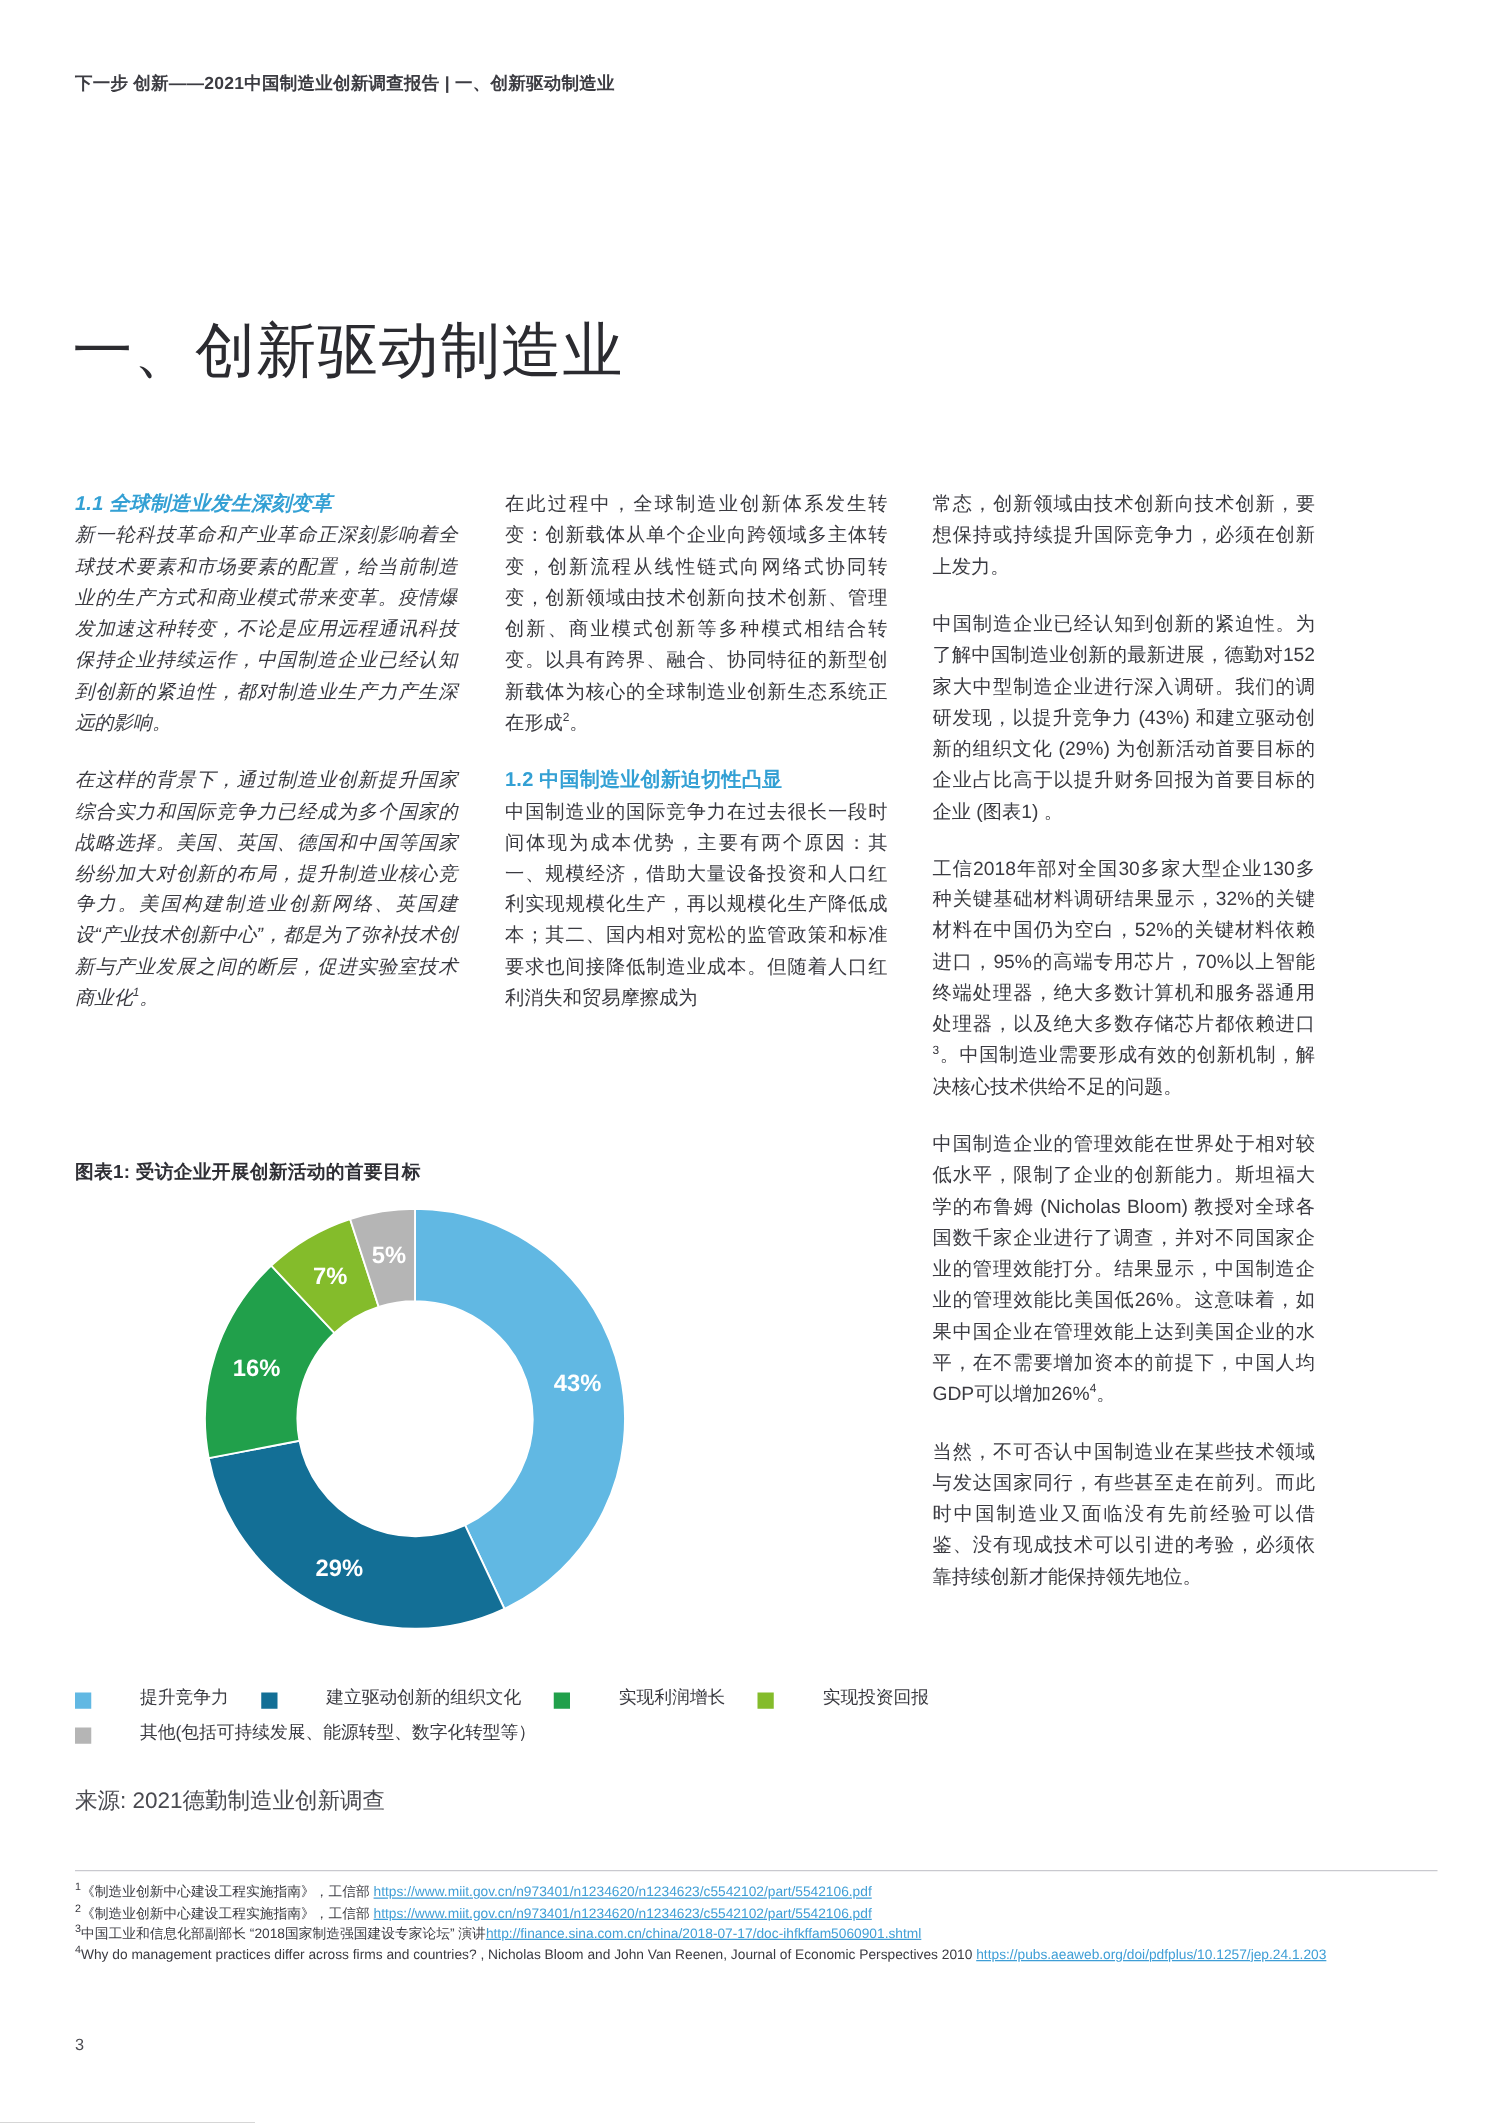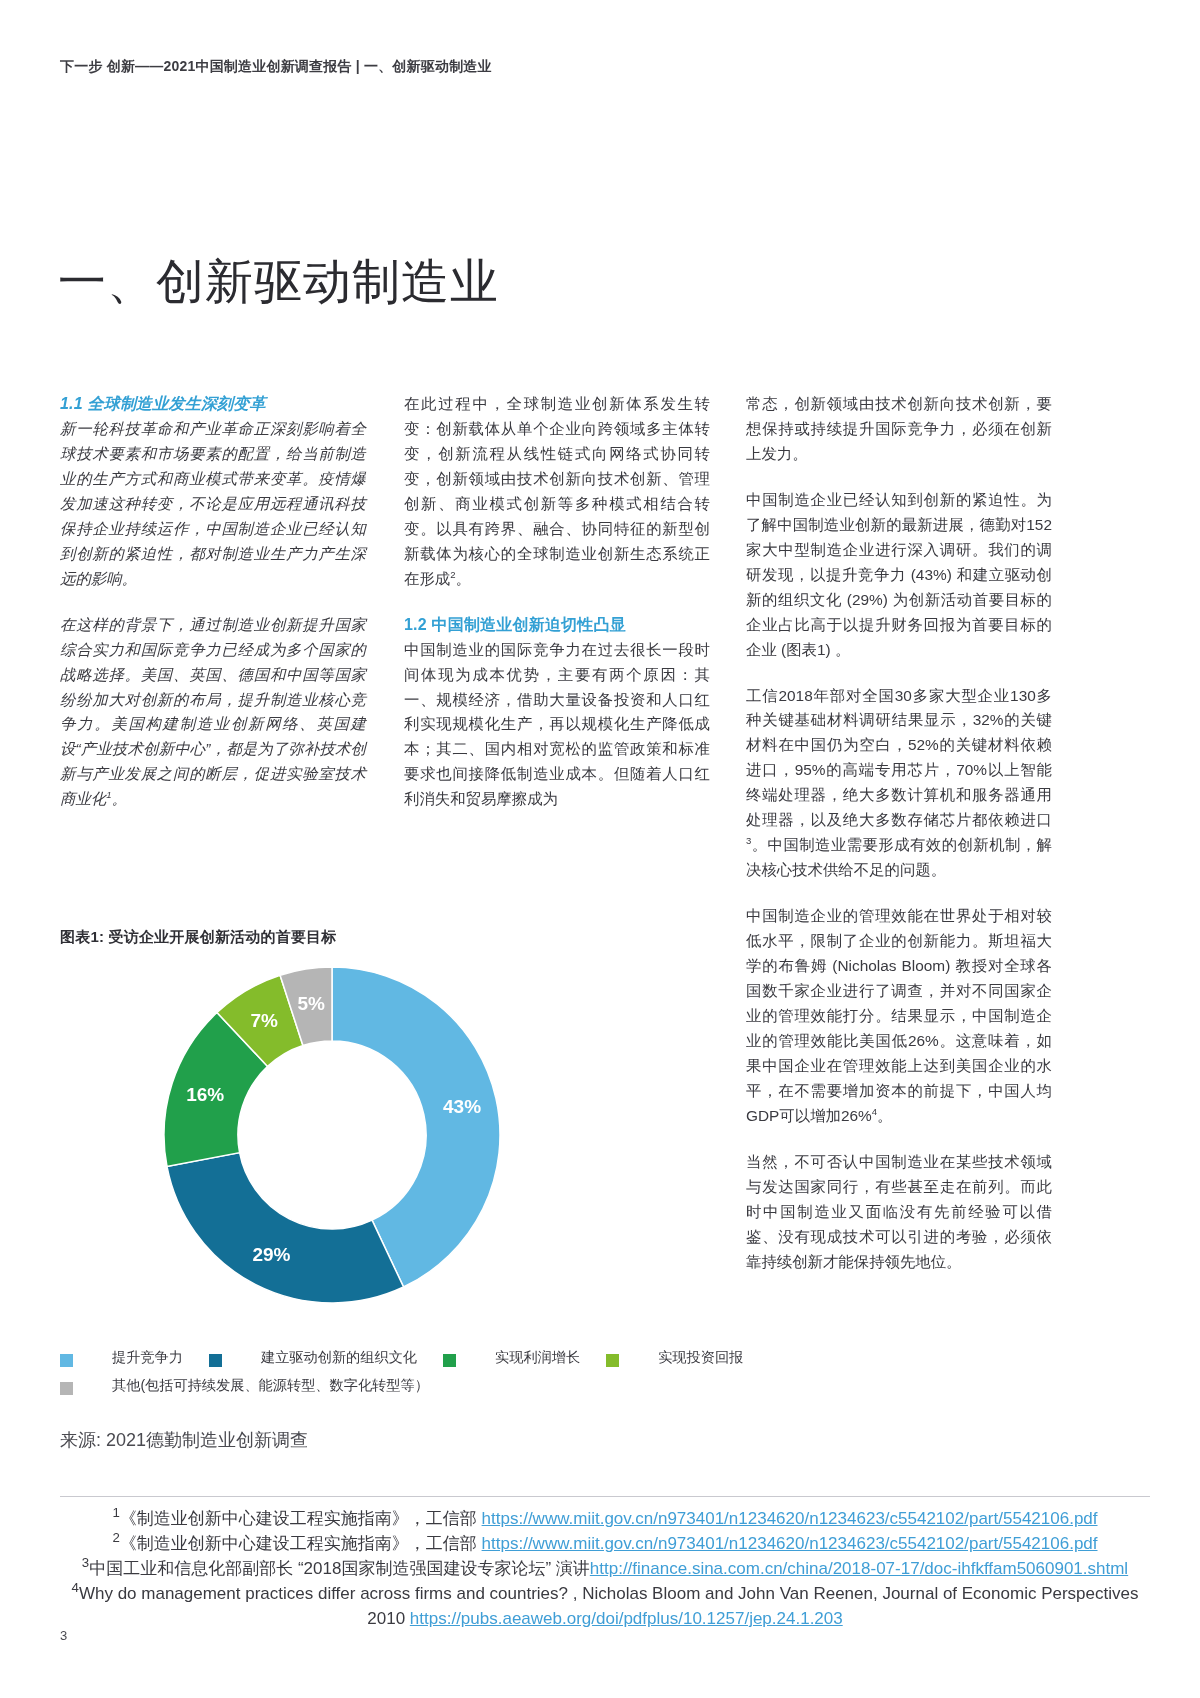--- a/index.html
+++ b/index.html
@@ -138,24 +138,23 @@
     font-size: 18px;
     color: #4a4a50;
   }
 
   
   .footnotes {
     position: absolute;
     left: 60px;
     top: 1496px;
     width: 1090px;
-    font-size: 17px;
+    font-size: 11px;
     line-height: 1.42;
     color: #3a3a40;
-    text-align: center;
   }
   .footnotes .rule {
     width: 1090px;
     height: 1px;
     background: #c9c9cf;
     margin-bottom: 10px;
   }
   .fn { margin-bottom: 1px; }
   .fn sup { font-size: 0.78em; }
   .lnk {

